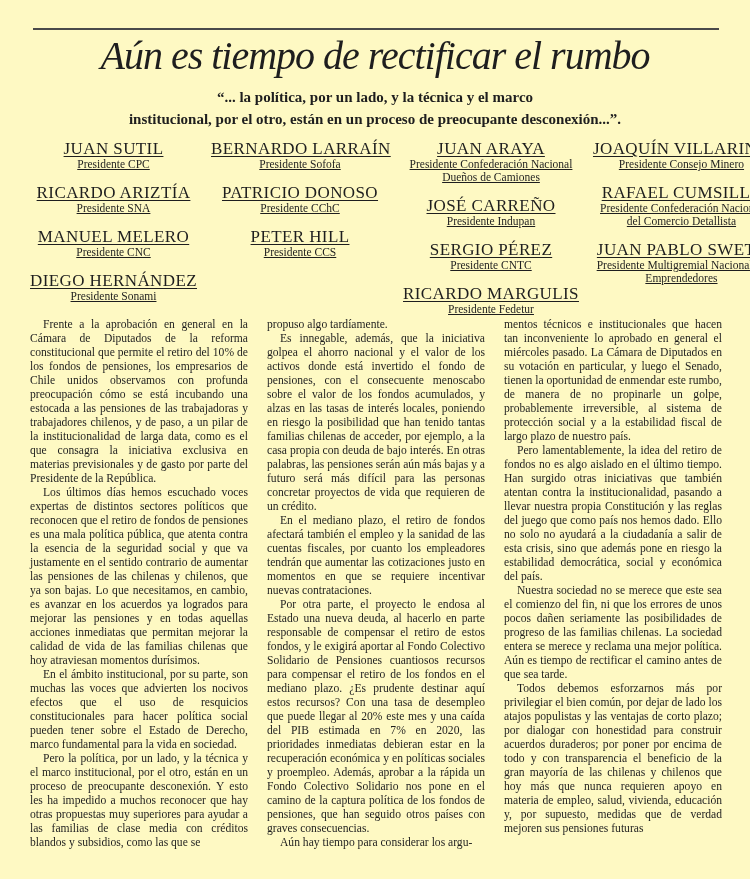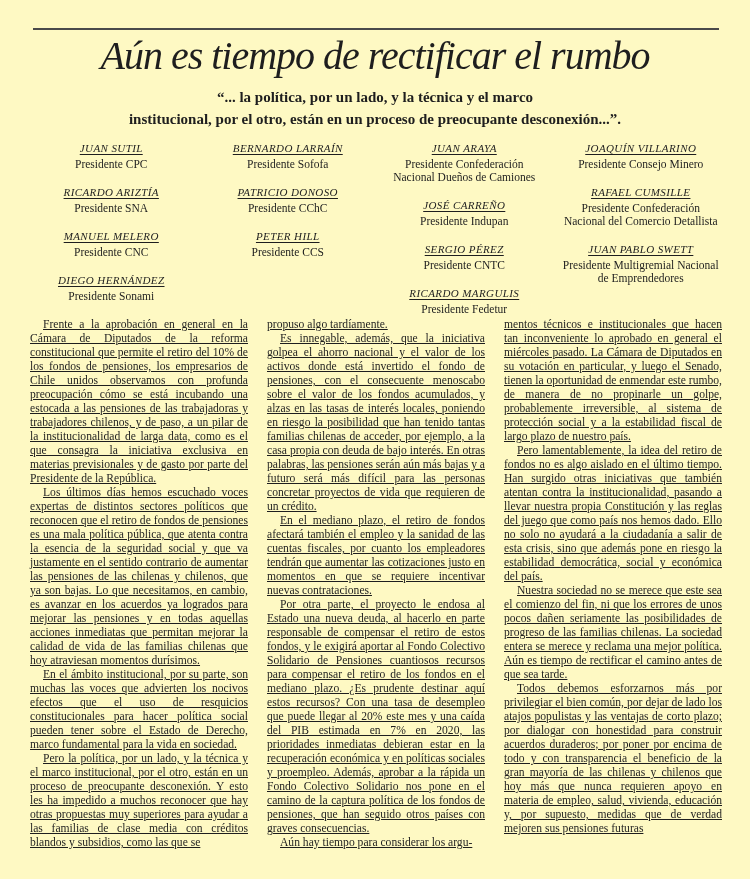--- a/index.html
+++ b/index.html
@@ -29,31 +29,30 @@
     font-size:15px;line-height:22px;
   }
   .signatories{
     position:absolute;top:142px;left:30px;width:692px;
     display:grid;grid-template-columns:1fr 1fr 1fr 1fr;
     column-gap:14px;
   }
   .sig-col{display:flex;flex-direction:column;align-items:center;row-gap:15px;}
   .sig{text-align:center;max-width:178px;}
   .sig-name{
-    font-size:11px;line-height:13px;letter-spacing:.4px;
+    font-size:17px;line-height:13px;letter-spacing:.4px;
     text-decoration:underline;
     text-underline-offset:2px;
     white-space:nowrap;
     margin-bottom:3px;
-    font-style:italic;
   }
-  .sig-title{font-size:11.5px;line-height:13px;}
+  .sig-title{font-size:11.5px;line-height:13px;text-decoration:underline;}
   .article{
     position:absolute;top:318px;left:30px;width:692px;height:548px;
-    display:flex;column-gap:19px;text-decoration:underline;
+    display:flex;column-gap:19px;
   }
   .body-col{
     width:218px;flex:1 1 0;
     font-size:11.6px;line-height:14px;
     text-align:justify;
   }
   .body-col p{margin:0;text-indent:13px;}
   .body-col p.cont{text-indent:0;}
 </style>
 </head>

